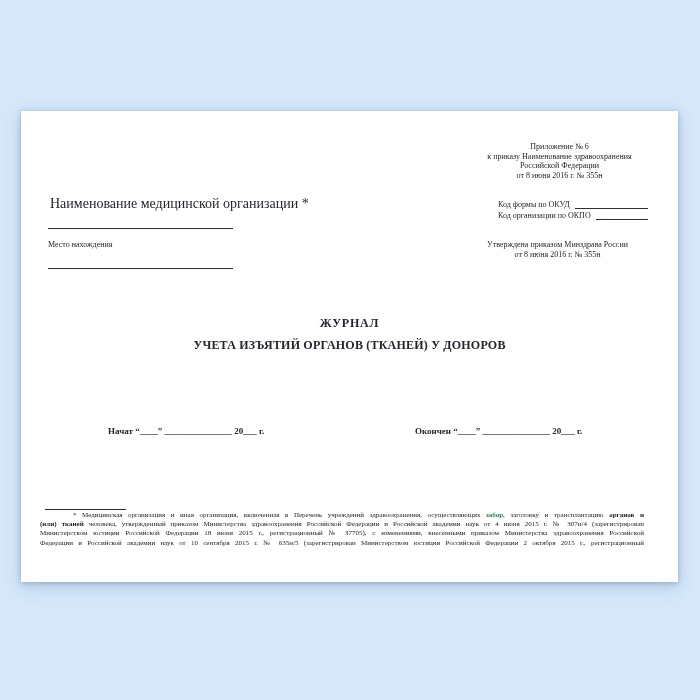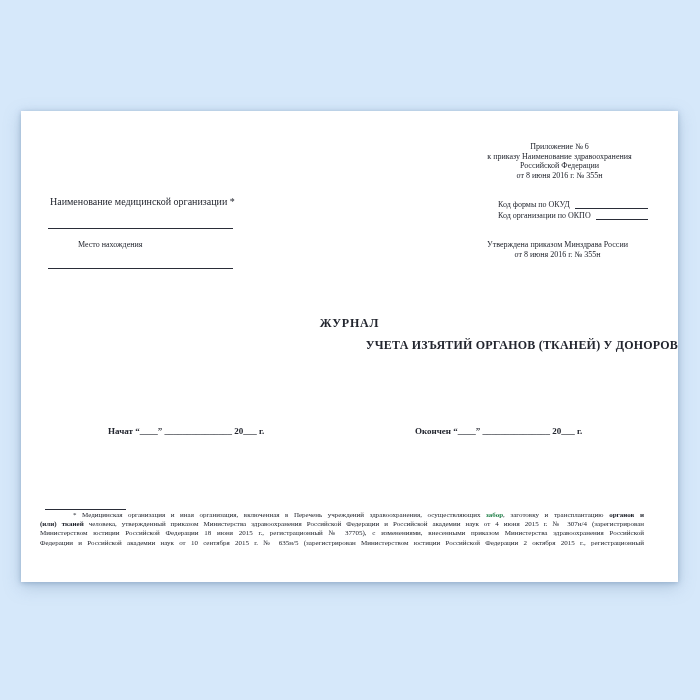--- a/index.html
+++ b/index.html
@@ -12,34 +12,34 @@
   .stage { position: relative; width: 700px; height: 524px; }
   .paper {
     position: absolute; left: 21px; top: 111px; width: 657px; height: 471px;
     background: #ffffff;
     box-shadow: 0 1px 5px rgba(110,140,175,.55), 0 5px 16px rgba(110,140,175,.35);
   }
   .appendix {
     position: absolute; top: 31px; right: 6px; width: 225px;
     text-align: center; font-size: 8px; line-height: 9.5px;
   }
-  .org-label  { position: absolute; left: 29px; top: 85px;  font-size: 10px; }
+  .org-label  { position: absolute; left: 29px; top: 85px;  font-size: 14px; }
   .org-line   { position: absolute; left: 27px; top: 117px; width: 185px; border-bottom: 1px solid #2a2d38; }
-  .loc-label  { position: absolute; left: 27px; top: 129px; font-size: 8px; margin-left: 30px; }
+  .loc-label  { position: absolute; left: 27px; top: 129px; font-size: 8px; }
   .loc-line   { position: absolute; left: 27px; top: 157px; width: 185px; border-bottom: 1px solid #2a2d38; }
   .codes { position: absolute; left: 477px; top: 87px; width: 150px; font-size: 8px; }
   .code-row { display: flex; align-items: flex-end; height: 11px; }
   .code-row .fill { flex: 1; border-bottom: 1px solid #2a2d38; margin-left: 5px; }
   .meddoc {
     position: absolute; top: 129px; right: 8px; width: 225px;
     text-align: center; font-size: 8px; line-height: 9.6px;
   }
   .title-block { position: absolute; left: 0; right: 0; top: 205px; text-align: center; font-weight: bold; }
   .title-main { font-size: 12px; line-height: 14px; letter-spacing: 0.8px; }
-  .title-sub  { margin-top: 9px; font-size: 12px; line-height: 13.5px; letter-spacing: 0.2px; text-align: right; }
+  .title-sub  { margin-top: 9px; font-size: 12px; line-height: 13.5px; letter-spacing: 0.2px; }
   .date-start { position: absolute; left: 87px;  top: 315px; font-size: 9px; font-weight: bold; }
   .date-end   { position: absolute; left: 394px; top: 315px; font-size: 9px; font-weight: bold; }
   .fn-rule { position: absolute; left: 24px; top: 398px; width: 81px; border-top: 1px solid #2a2d38; }
   .footnote {
     position: absolute; left: 19px; top: 400px; width: 604px;
     font-size: 7px; line-height: 9.2px;
   }
   .fn-line { text-align: justify; text-align-last: justify; }
   .fn-line.first { text-indent: 33px; }
   .fn-line.last { text-align-last: left; }

